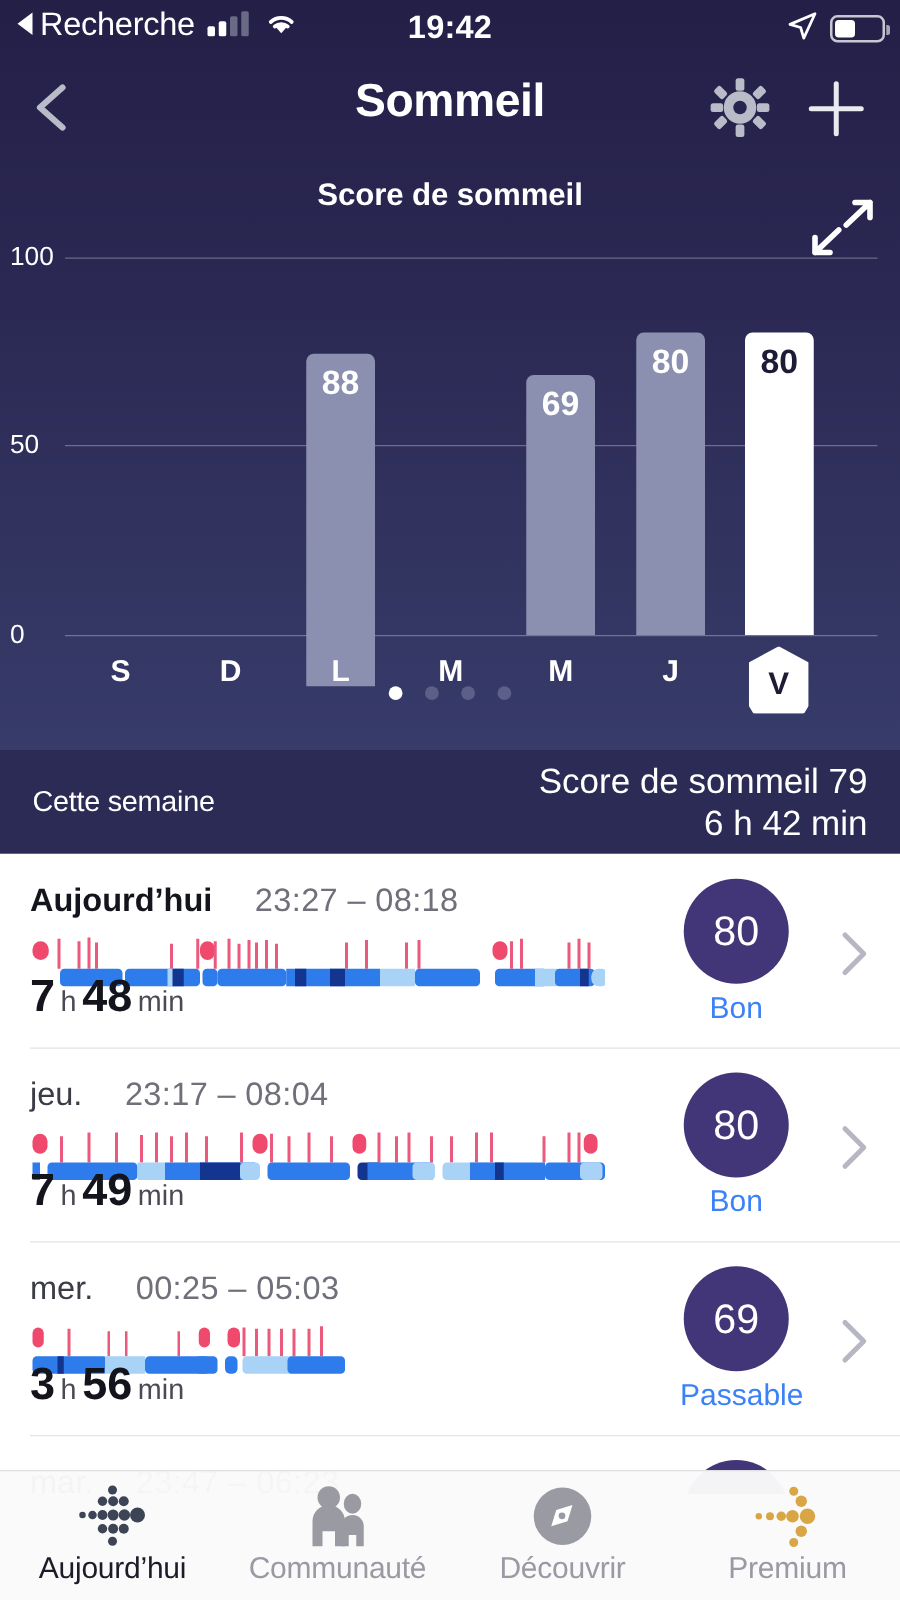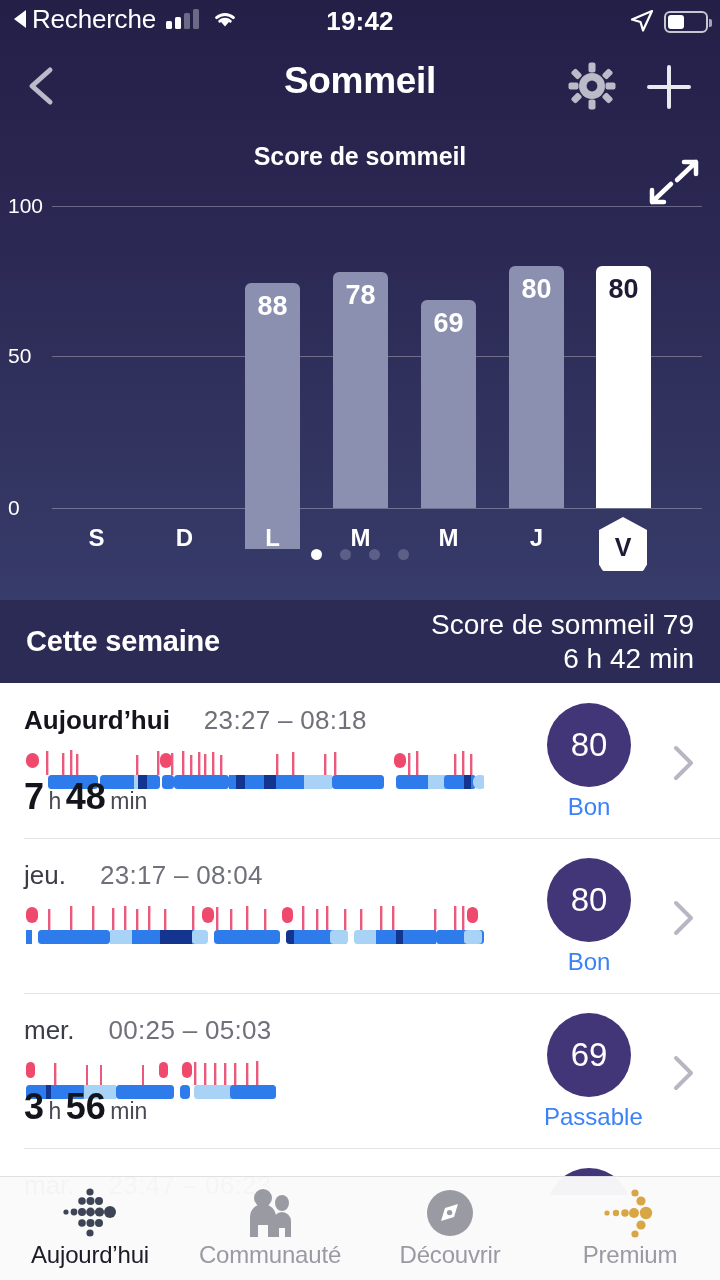--- a/index.html
+++ b/index.html
@@ -110,21 +110,21 @@
   .dots i { width:11px;height:11px;border-radius:50%;background:#5c5f88; display:block; }
   .dots i.on { background:#fff; }
 
   
   .weekband {
     position:absolute; left:0; top:600px; width:720px; height:83px;
     background:#2b2b56; color:#fff;
     display:flex; align-items:center; justify-content:space-between;
     padding:0 26px;
   }
-  .weekband .wb-left { font-size:29px; font-weight:700; letter-spacing:-.2px; }
+  .weekband .wb-left { font-size:23px; font-weight:400; letter-spacing:-.2px; }
   .weekband .wb-right { text-align:right; font-size:28px; line-height:34px; font-weight:400;}
 
   
   .list { position:absolute; left:0; top:683px; width:720px; height:512px; background:#fff; overflow:hidden; }
   .row { position:relative; height:155px; padding:22px 24px 0 24px; }
   .row + .row::before {
     content:""; position:absolute; left:24px; right:0; top:0; height:1px; background:#e3e3e8;
   }
   .row-head { display:flex; align-items:baseline; gap:34px; height:34px; }
   .row-day { font-size:26px; color:#3c3c46; }
@@ -235,23 +235,20 @@
     <div class="gridline" style="top:206px"></div>
     <div class="gridline" style="top:356px"></div>
     <div class="gridline" style="top:508px"></div>
 
     <div class="ylabel" style="top:206px">100</div>
     <div class="ylabel" style="top:356px">50</div>
     <div class="ylabel" style="top:508px">0</div>
 
     <div class="bar" style="left:245px; top:242px; height:266px;margin-top:41px;">
       <span class="bval">88</span>
-    </div>
-    <div class="bar" style="left:333px; top:272px; height:236px;">
-      <span class="bval">78</span>
     </div>
     <div class="bar" style="left:421px; top:300px; height:208px;">
       <span class="bval">69</span>
     </div>
     <div class="bar" style="left:509px; top:266px; height:242px;">
       <span class="bval">80</span>
     </div>
     <div class="bar today" style="left:596px; top:266px; height:242px;">
       <span class="bval">80</span>
     </div>
@@ -411,20 +408,26 @@
           <rect x="270" y="30" width="52" height="14" fill="#2e7bec"></rect>
           <rect x="306" y="30" width="18" height="14" rx="3.5" fill="#a9d2f7"></rect>
           <rect x="330" y="30" width="40" height="14" rx="3.5" fill="#a9d2f7"></rect>
           <rect x="352" y="30" width="60" height="14" fill="#2e7bec"></rect>
           <rect x="372" y="30" width="7" height="14" fill="#13348f"></rect>
           <rect x="412" y="30" width="48" height="14" rx="3.5" fill="#2e7bec"></rect>
           <rect x="440" y="30" width="18" height="14" rx="3.5" fill="#a9d2f7"></rect>
         </g>
       </svg>
     </div>
+    <div class="dur">
+      <span class="n">7</span>
+      <span class="u">h</span>
+      <span class="n">49</span>
+      <span class="u">min</span>
+    </div>
     <div class="score-wrap">
       <div class="score-circle" style="background:#423578">80</div>
       <div class="score-lab">Bon</div>
     </div>
     <div class="chev">
       <svg width="30" height="40" viewBox="0 0 30 40">
           <path d="M8 5 L23 20 L8 35" stroke="#b6b7c2" stroke-width="4" fill="none" stroke-linecap="round" stroke-linejoin="round"></path>
         </svg>
     </div>
   </div>

